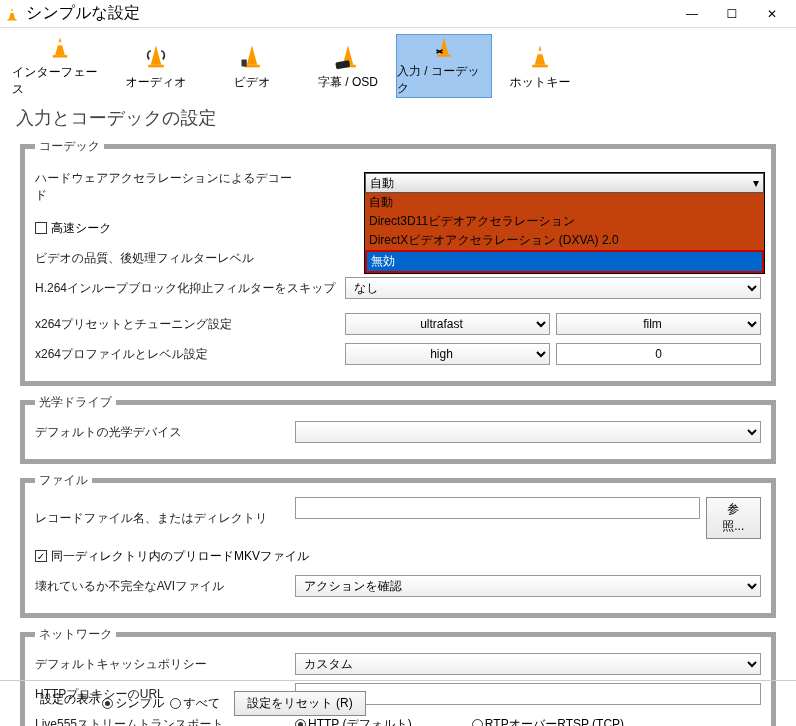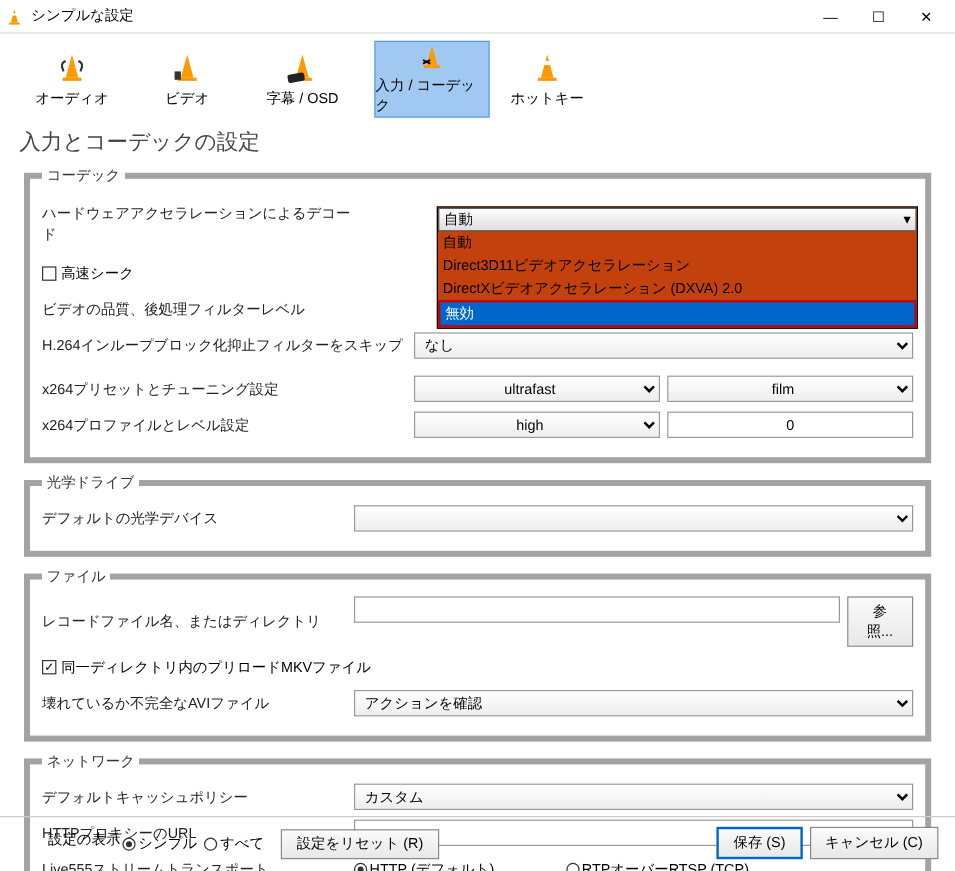--- a/index.html
+++ b/index.html
@@ -1,24 +1,24 @@
 <!DOCTYPE html>
 <html><head>
 <meta charset="utf-8">
 <style>
 * { box-sizing: border-box; margin: 0; padding: 0; font-family: "MS UI Gothic", "Meiryo", sans-serif; font-size: 12px; }
 body { background: #fff; width: 796px; height: 726px; overflow: hidden; }
 .titlebar { height: 28px; display: flex; align-items: center; padding: 0 4px; border-bottom: 1px solid #ddd; }
 .titlebar-icon { width: 16px; height: 16px; margin-right: 6px; }
-.titlebar-title { flex: 1; font-size: 12px; }
+.titlebar-title { flex: 1; font-size: 16px; }
 .win-controls { display: flex; }
 .win-btn { width: 40px; height: 26px; display: flex; align-items: center; justify-content: center; cursor: default; }
 .toolbar { display: flex; padding: 6px 12px 0; gap: 0; }
 .tool-item { width: 96px; height: 64px; display: flex; flex-direction: column; align-items: center; justify-content: center; cursor: default; font-size: 11px; }
-.tool-item.selected { background: #a0c8f0; border: 1px solid #5a9be0; margin-left: 12px; }
+.tool-item.selected { background: #a0c8f0; border: 1px solid #5a9be0; }
 .cone { width: 28px; height: 28px; margin-bottom: 4px; }
 .page-title { font-size: 18px; color: #444; padding: 8px 16px; font-family: serif; }
 .content { padding: 0 20px; }
 fieldset { border: 5px solid #a3a3a3; margin-bottom: 8px; padding: 8px 10px 10px; position: relative; }
 legend { font-size: 12px; color: #333; padding: 0 4px; }
 .row { display: flex; align-items: center; min-height: 26px; margin-bottom: 4px; }
 .label { width: 260px; font-size: 12px; color: #222; }
 .field { flex: 1; display: flex; gap: 6px; }
 select, input[type=text] { height: 22px; border: 1px solid #999; background: #fff; padding: 0 4px; font-size: 12px; width: 100%; }
 select { background: linear-gradient(#fff,#eee); }
@@ -55,20 +55,28 @@
     <div class="win-btn">—</div>
     <div class="win-btn">☐</div>
     <div class="win-btn win-close">✕</div>
   </div>
 </div>
 
 <div class="toolbar">
   <div class="tool-item">
     <svg class="cone" viewBox="0 0 32 32">
         <polygon points="16,4 22,26 10,26" fill="#f90"></polygon>
+        <rect x="13" y="10" width="6" height="4" fill="#fff"></rect>
+        <rect x="7" y="26" width="18" height="3" fill="#f90"></rect>
+      </svg>
+    <span>インターフェース</span>
+  </div>
+  <div class="tool-item">
+    <svg class="cone" viewBox="0 0 32 32">
+        <polygon points="16,4 22,26 10,26" fill="#f90"></polygon>
         <rect x="7" y="26" width="18" height="3" fill="#f90"></rect>
         <path d="M8 20 Q4 12 10 10 M24 20 Q28 12 22 10" stroke="#333" fill="none" stroke-width="2"></path>
       </svg>
     <span>オーディオ</span>
   </div>
   <div class="tool-item">
     <svg class="cone" viewBox="0 0 32 32">
         <polygon points="16,4 22,26 10,26" fill="#f90"></polygon>
         <rect x="7" y="26" width="18" height="3" fill="#f90"></rect>
         <rect x="4" y="20" width="6" height="8" fill="#333"></rect>
@@ -236,17 +244,13 @@
         <span class="radio-circle on"></span>
         <span>シンプル</span>
       </div>
       <div class="radio-item">
         <span class="radio-circle"></span>
         <span>すべて</span>
       </div>
       <button class="btn" style="margin-left:8px;">設定をリセット (R)</button>
     </div>
   </div>
-  <div class="footer-right">
-    <button class="btn primary">保存 (S)</button>
-    <button class="btn">キャンセル (C)</button>
-  </div>
 </div>
 
 </body></html>

